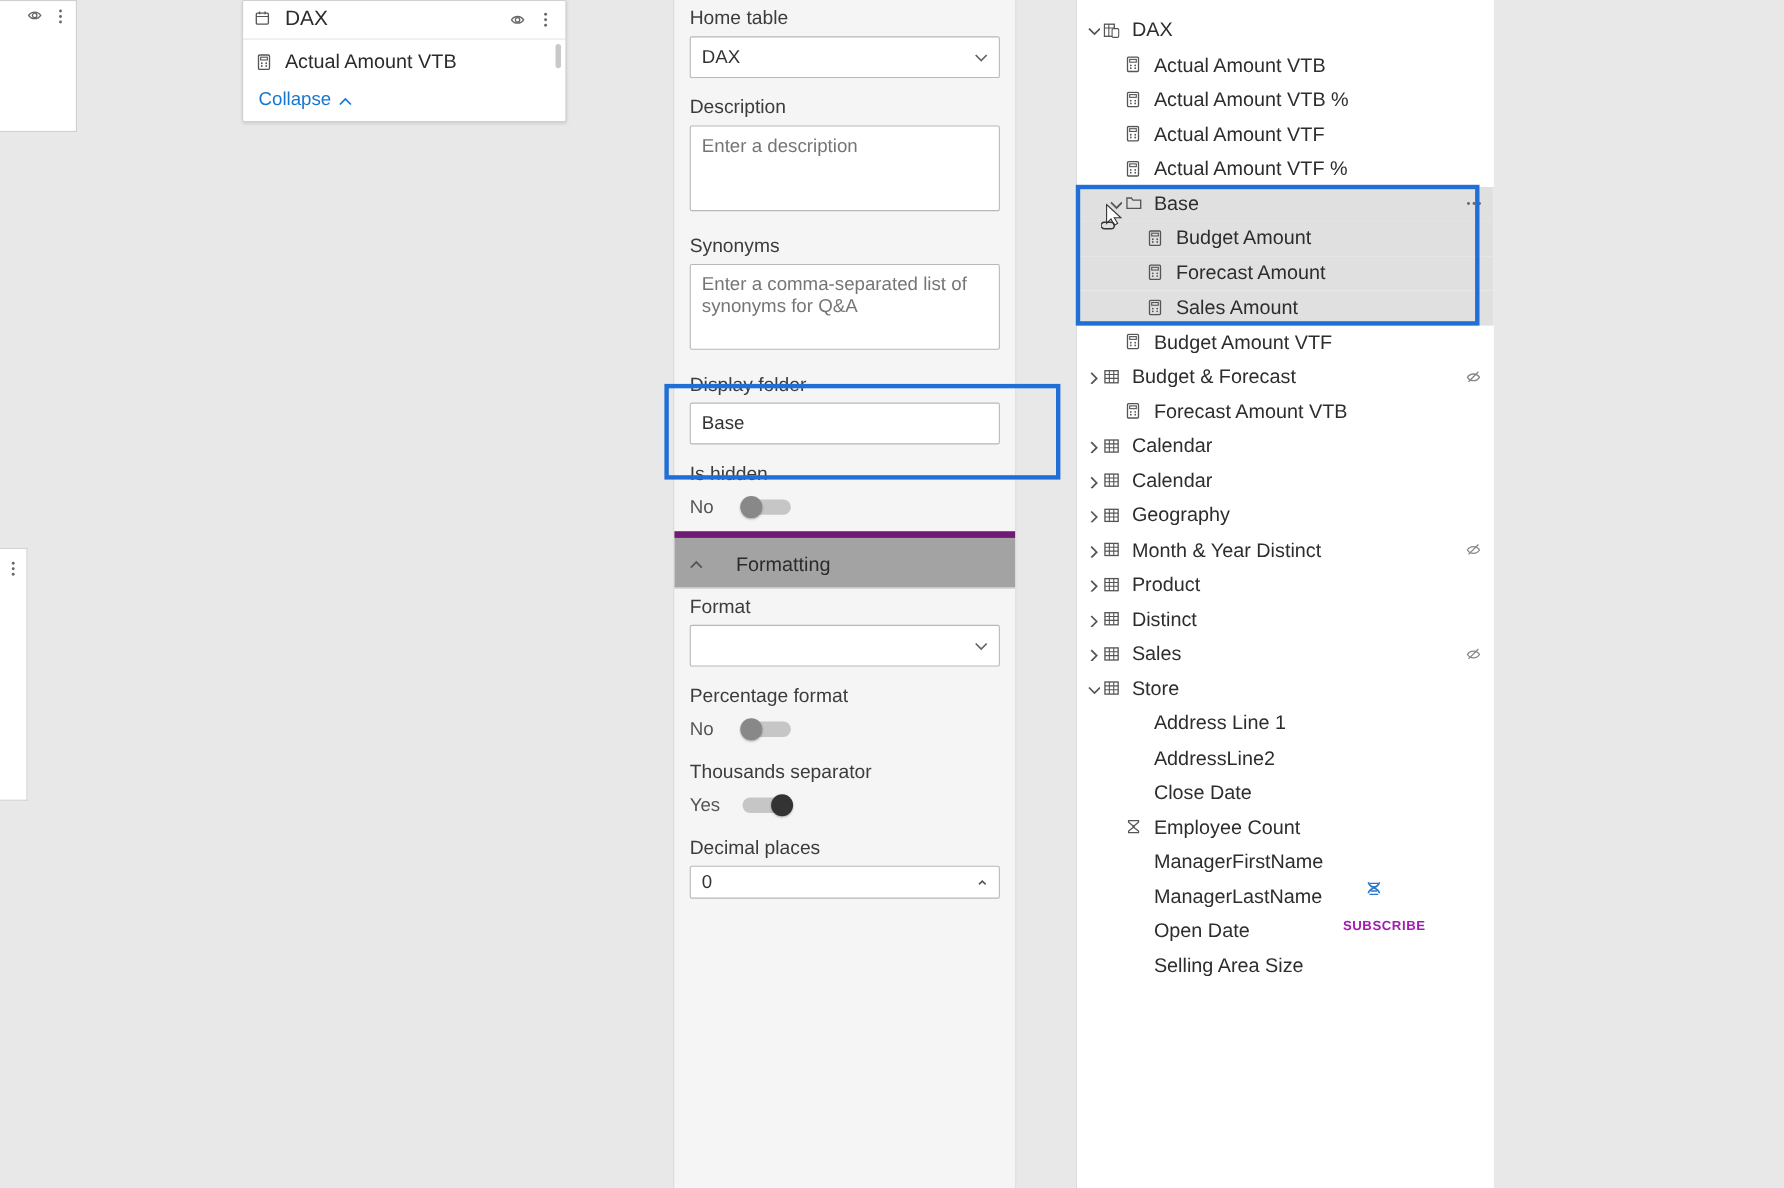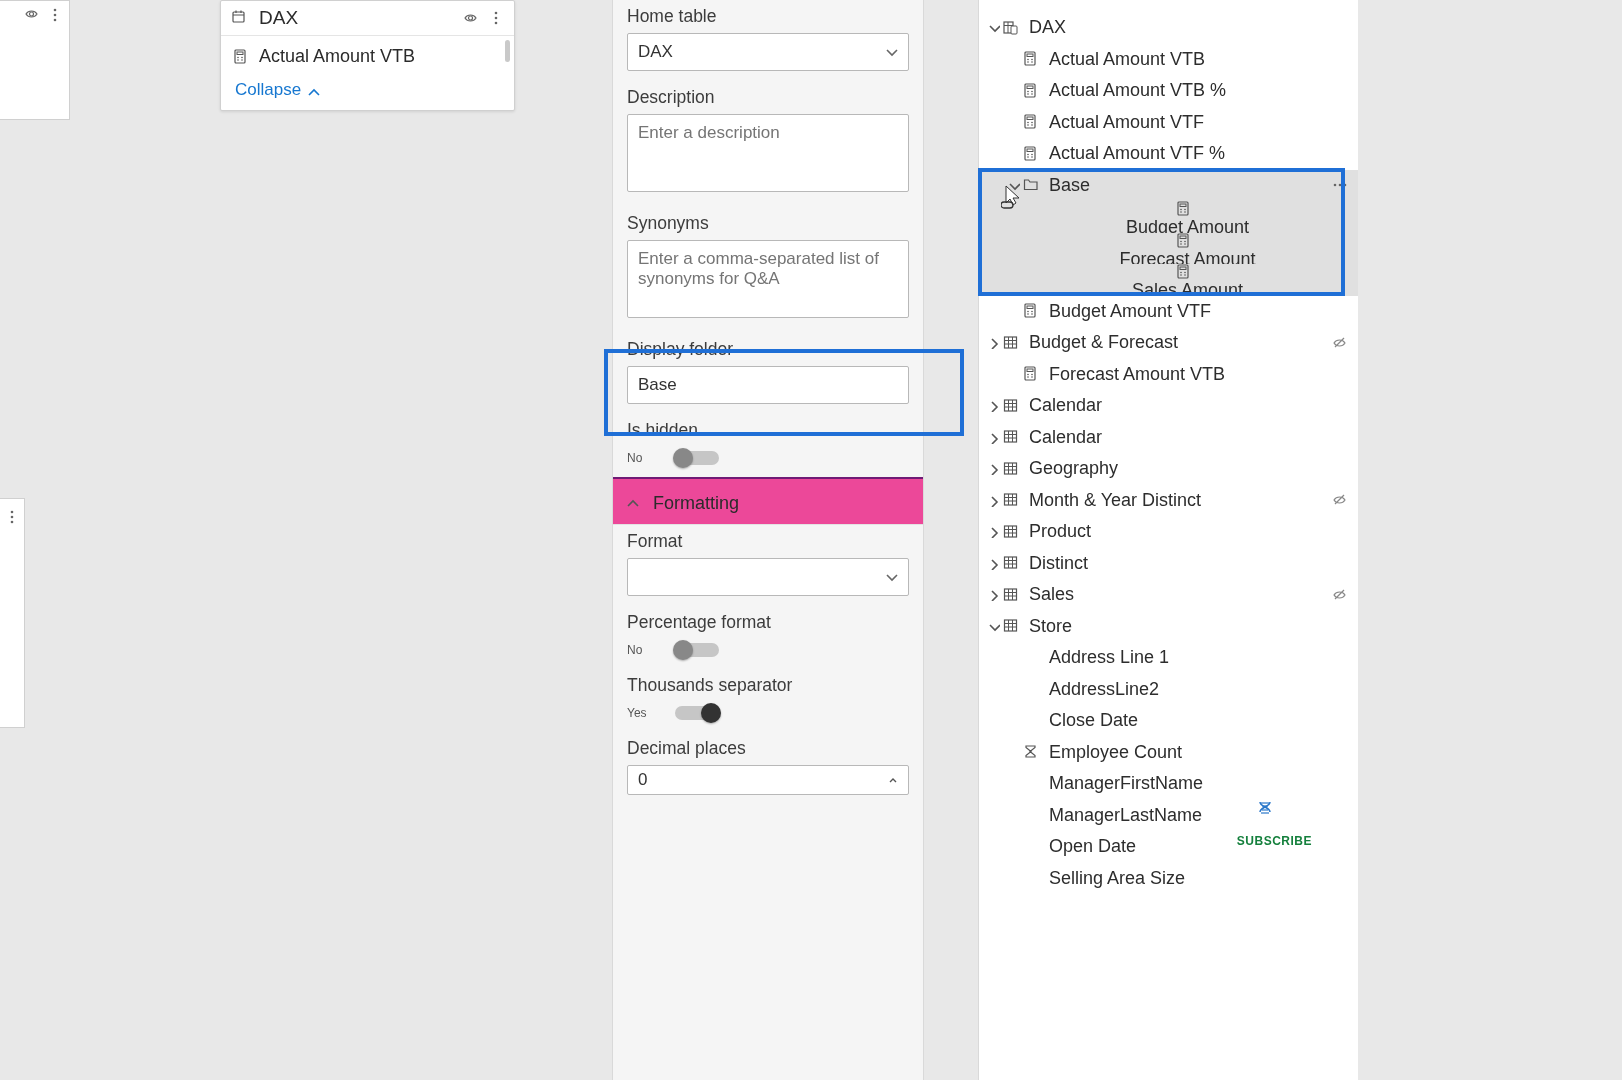--- a/index.html
+++ b/index.html
@@ -76,25 +76,25 @@
     border:1px solid #b8b8b8;
     border-radius:2px;
     font-size:17px;
     color:#333;
   }
   .props .select { height:38px; padding:6px 10px; display:flex; align-items:center; justify-content:space-between; cursor:pointer;}
   .props .select .chev { color:#666; }
   .props .textarea { height:78px; padding:8px 10px; color:#888; resize:none; }
   .props .textinput { height:38px; padding:6px 10px; }
   .props .toggle-row { display:flex; align-items:center; gap:14px; padding:2px 14px 12px; }
-  .props .toggle-row .tlabel { font-size:12px; color:#555; width:34px; }
+  .props .toggle-row .tlabel { font-size:17px; color:#555; width:34px; }
   .toggle { width:44px; height:14px; background:#c6c6c6; border-radius:8px; position:relative; cursor:pointer;}
   .toggle .knob { position:absolute; width:20px; height:20px; border-radius:50%; background:#888; top:-3px; left:-2px; box-shadow:0 1px 2px rgba(0,0,0,.3);}
   .toggle.on .knob { left:26px; background:#333; }
-  .section-hdr { display:flex; align-items:center; gap:12px; padding:14px 14px 10px; border-top:2px solid #701a75; border-bottom:1px solid #e3e3e3; background:#ec4899;}
+  .section-hdr { display:flex; align-items:center; gap:28px; padding:14px 14px 10px; border-top:6px solid #701a75; border-bottom:1px solid #e3e3e3; background:#a3a3a3;}
   .section-hdr .chev { color:#555; transform:rotate(180deg); }
   .section-hdr .sh-title { font-size:18px; }
   .highlight-box {
     position:absolute;
     border:4px solid #1f6fd6;
     pointer-events:none;
     z-index:50;
   }
   .hl1 { left:604px; top:349px; width:360px; height:87px; }
   .hl2 { left:978px; top:168px; width:367px; height:128px; }
@@ -120,32 +120,32 @@
     position:relative;
   }
   .tree-row.selected { background:#e0e0e0; }
   .tree-row .chev { width:14px; text-align:center; color:#555; font-size:14px;}
   .tree-row .icon { width:20px; text-align:center; color:#555; margin:0 6px 0 2px;}
   .tree-row .label { flex:1; white-space:nowrap; overflow:hidden; text-overflow:ellipsis;}
   .tree-row .hide-ico { color:#888; font-size:15px; }
   .tree-row .more { color:#666; font-size:18px; }
   .ind0 { padding-left: 8px; }
   .ind1 { padding-left: 28px; }
-  .ind2 { padding-left: 48px; flex-direction: column; }
+  .ind2 { padding-left: 48px; }
 
   
   svg { display:block; }
 
   
   .subscribe {
     position:absolute;
-    right: 310px;
+    right: 326px;
     bottom: 232px;
     text-align:center;
-    color:#15803d;
+    color:#a21caf;
     font-size:12px;
     font-weight:600;
     letter-spacing:.5px;
   }
   .subscribe svg { margin:0 auto 4px; }
 
   
   .cursor {
     position:absolute;
     left: 1001px;

